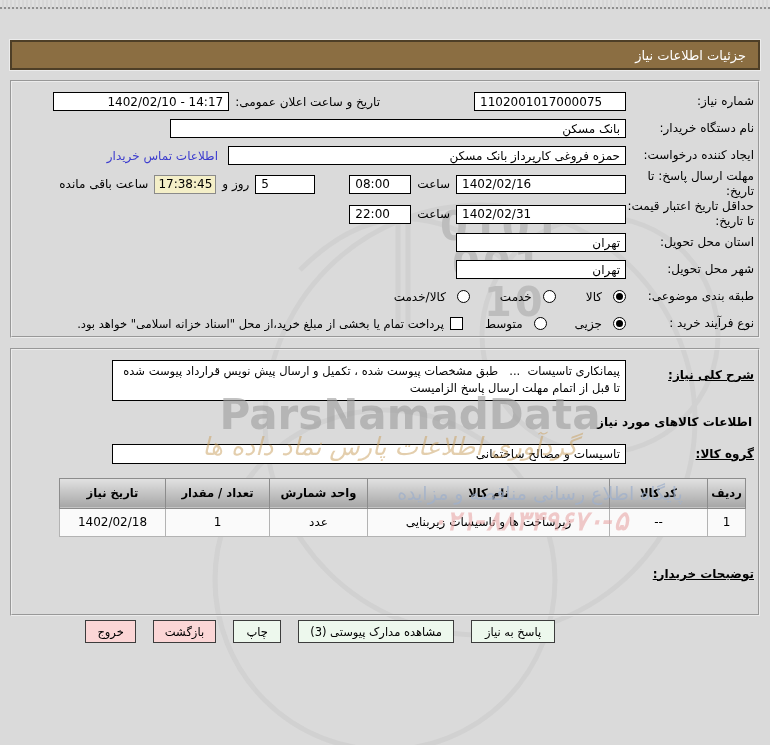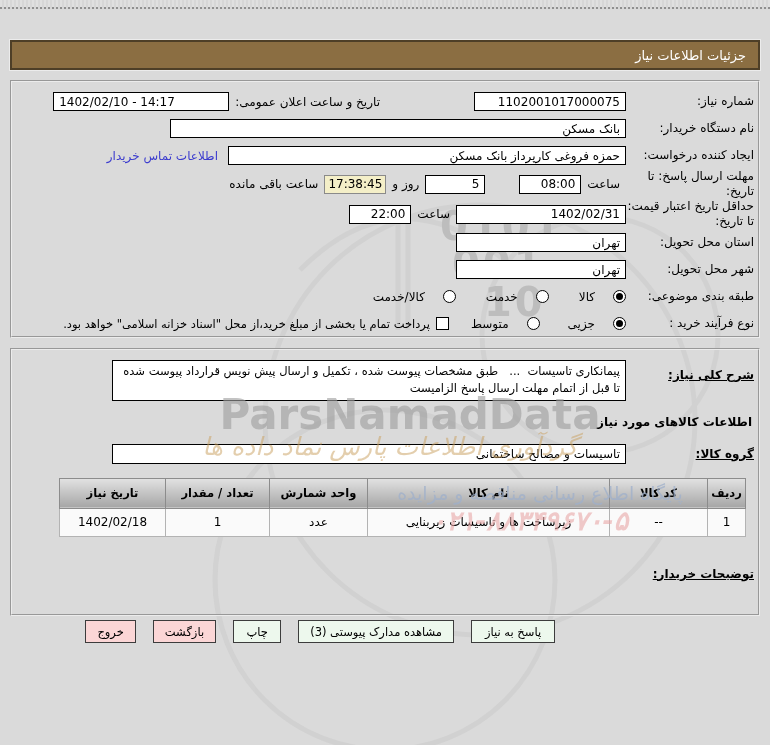--- a/index.html
+++ b/index.html
@@ -20,30 +20,30 @@
     display:flex; align-items:center; padding:0 12px; color:#fff; font-size:13px; z-index:10; }
   
   .panel { position:absolute; right:10px; left:10px; border:2px groove #ececec; padding:6px 4px; z-index:5; }
   .panel1 { top:80px; height:258px; }
   .panel2 { top:348px; height:268px; }
   .frow { display:flex; align-items:center; min-height:27px; position:relative; z-index:10; }
   .lbl { width:128px; flex:none; line-height:1.25; }
   .lbl.b { font-weight:bold;text-decoration:underline; }
   .box { background:#fff; border:1px solid #000; height:19px; display:flex; align-items:center;
     padding:0 5px; flex:none; position:relative; z-index:10; }
-  .box.center { justify-content:flex-start; }
+  .box.center { justify-content:flex-end; }
   .box.ltr { direction:ltr; }
   .timer { background:#f4efc8; border:1px solid #8a8a8a; justify-content:center; }
   .mlbox { background:#fff; border:1px solid #000; padding:2px 5px; font-size:11.5px;
     line-height:1.5; white-space:pre-wrap; position:relative; z-index:10; }
   .radio { width:13px; height:13px; border:1px solid #000; border-radius:50%; background:#fff;
     display:inline-block; position:relative; flex:none; }
   .radio.sel::after { content:""; position:absolute; inset:2px; background:#000; border-radius:50%; }
   .chk { width:13px; height:13px; border:1px solid #000; background:#fff; flex:none; }
-  .opt { display:flex; align-items:center; gap:18px; }
+  .opt { display:flex; align-items:center; gap:11px; }
   .link { color:#3b3bce; cursor:pointer; }
   .heading { font-weight:bold; margin:14px 2px 0; position:relative; z-index:10; }
   
   .tbl { border-collapse:collapse; margin:10px 8px 0 0; position:relative; z-index:10; table-layout:fixed; }
   .tbl th { background:linear-gradient(#e2e2e2,#a6a6a6); border:1px solid #8c8c8c;
     font-weight:bold; font-size:11.5px; height:30px; padding:0 3px; }
   .tbl td { background:#fafafa; border:1px solid #b3b3b3; height:28px; text-align:center;
     font-size:12px; padding:0 3px; }
   
   .btn-row { position:absolute; top:620px; right:10px; left:10px; display:flex;
@@ -114,20 +114,23 @@
   <div class="frow">
     <span class="lbl">ایجاد کننده درخواست:</span>
     <div class="box" style="width:398px">
       <span>حمزه فروغی کارپرداز بانک مسکن</span>
     </div>
     <span class="link" style="margin-right:10px">اطلاعات تماس خریدار</span>
   </div>
 
   <div class="frow">
     <span class="lbl">مهلت ارسال پاسخ: تا تاریخ:</span>
+    <div class="box center" style="width:170px">
+      <span>1402/02/16</span>
+    </div>
     <span style="margin:0 6px">ساعت</span>
     <div class="box center" style="width:62px">
       <span>08:00</span>
     </div>
     <div class="box center" style="width:60px; margin-right:34px">
       <span>5</span>
     </div>
     <span style="margin:0 6px">روز و</span>
     <div class="box timer" style="width:62px">
       <span>17:38:45</span>

